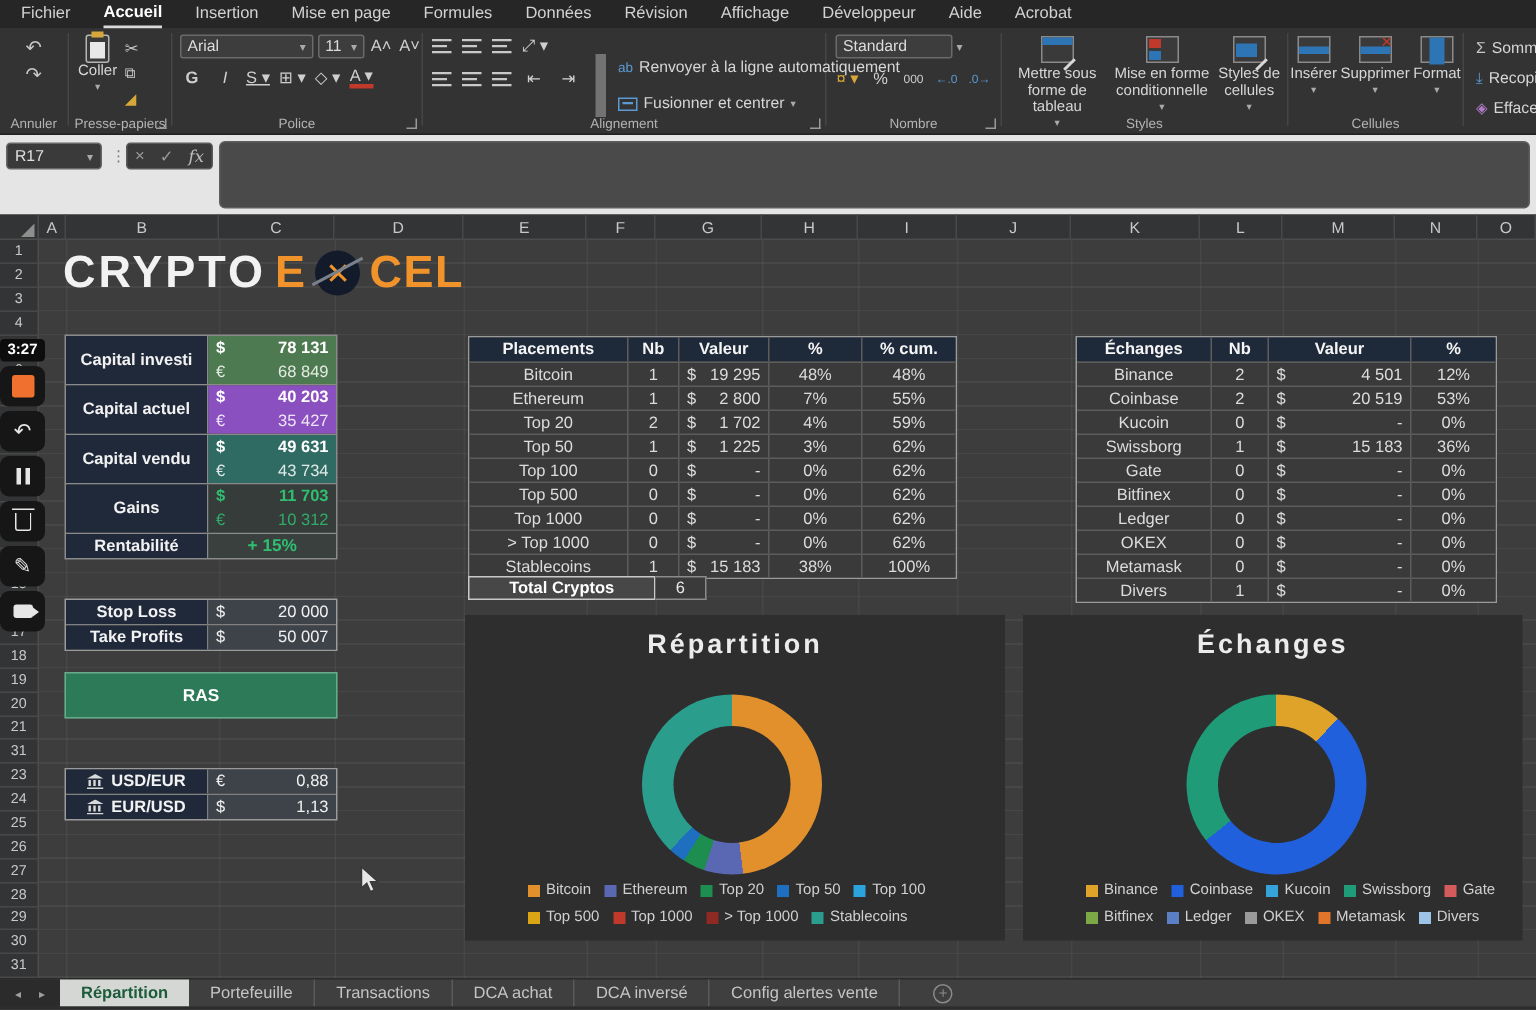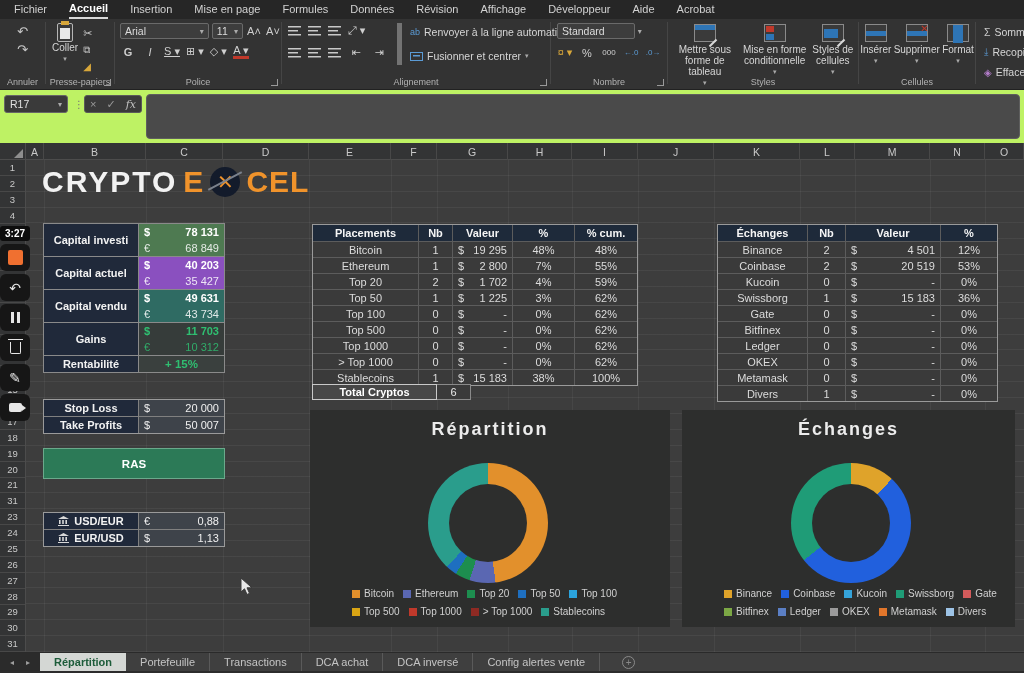--- a/index.html
+++ b/index.html
@@ -25,21 +25,21 @@
   .big-btn { display:flex; flex-direction:column; align-items:center; justify-content:flex-start; font-size:10px; color:#d6d6d6; text-align:center; line-height:11px; }
   .mini-grid { width:22px; height:18px; border:1px solid #8a8a8a; position:relative; background:#3a3a3a; margin-bottom:2px; }
   .mini-grid i { position:absolute; display:block; }
   .wrap-btn { display:flex; align-items:center; gap:4px; font-size:10.5px; color:#d6d6d6; white-space:nowrap; height:18px; }
   .lines-icon { width:13px; height:10px; background:
       linear-gradient(#c9c9c9,#c9c9c9) 0 0/13px 1.5px no-repeat,
       linear-gradient(#c9c9c9,#c9c9c9) 0 4px/10px 1.5px no-repeat,
       linear-gradient(#c9c9c9,#c9c9c9) 0 8px/13px 1.5px no-repeat; }
 
   
-  .formula-zone { position:absolute; left:0; top:90px; width:1024px; height:53px; background:#bef264; }
+  .formula-zone { position:absolute; left:0; top:90px; width:1024px; height:53px; background:#e5e5e5; }
   .namebox { position:absolute; left:4px; top:5px; width:64px; height:18px; background:#3a3a3a; border:1px solid #666; border-radius:3px; font-size:10.5px; display:flex; align-items:center; padding:0 5px; color:#e0e0e0; }
   .namebox .car { margin-left:auto; font-size:8px; color:#aaa; }
   .fxdots { position:absolute; left:74px; top:9px; color:#777; font-size:10px; }
   .fxbox { position:absolute; left:84px; top:5px; width:58px; height:18px; background:#3a3a3a; border:1px solid #5a5a5a; border-radius:3px; display:flex; align-items:center; justify-content:space-around; font-size:11px; color:#9a9a9a; }
   .fxbox .fx { font-family:"DejaVu Serif",serif; font-style:italic; color:#c0c0c0; }
   .formula-input { position:absolute; left:146px; top:4px; width:874px; height:45px; background:#4a4a4a; border:1px solid #5e5e5e; border-radius:4px; }
 
   
   .colheaders { position:absolute; left:0; top:143px; width:1024px; height:17px; background:#333435; display:flex; border-bottom:1px solid #4c4c4c; }
   .corner { width:26px; height:17px; position:relative; border-right:1px solid #4c4c4c; flex:none; }
@@ -210,21 +210,21 @@
           <span class="small-btn">⤢ ▾</span>
         </div>
         <div class="ribbon-row" style="gap:7px;margin-top:7px;">
           <span class="lines-icon"></span>
           <span class="lines-icon"></span>
           <span class="lines-icon"></span>
           <span class="small-btn">⇤</span>
           <span class="small-btn">⇥</span>
         </div>
       </div>
-      <div style="border-left:5px solid #737373;padding-left:8px;">
+      <div style="border-left:7px solid #737373;padding-left:8px;margin-top:13px;">
         <div class="wrap-btn">
           <span style="color:#5b9bd5;font-size:9px;">ab</span>
           <span>Renvoyer à la ligne automatiquement</span>
         </div>
         <div class="wrap-btn" style="margin-top:6px;">
           <span style="width:13px;height:9px;border:1px solid #5b9bd5;display:inline-block;background:linear-gradient(#5b9bd5,#5b9bd5) 50% 50%/7px 1.5px no-repeat;"></span>
           <span>Fusionner et centrer</span>
           <span style="font-size:7px;color:#aaa;">▾</span>
         </div>
       </div>

